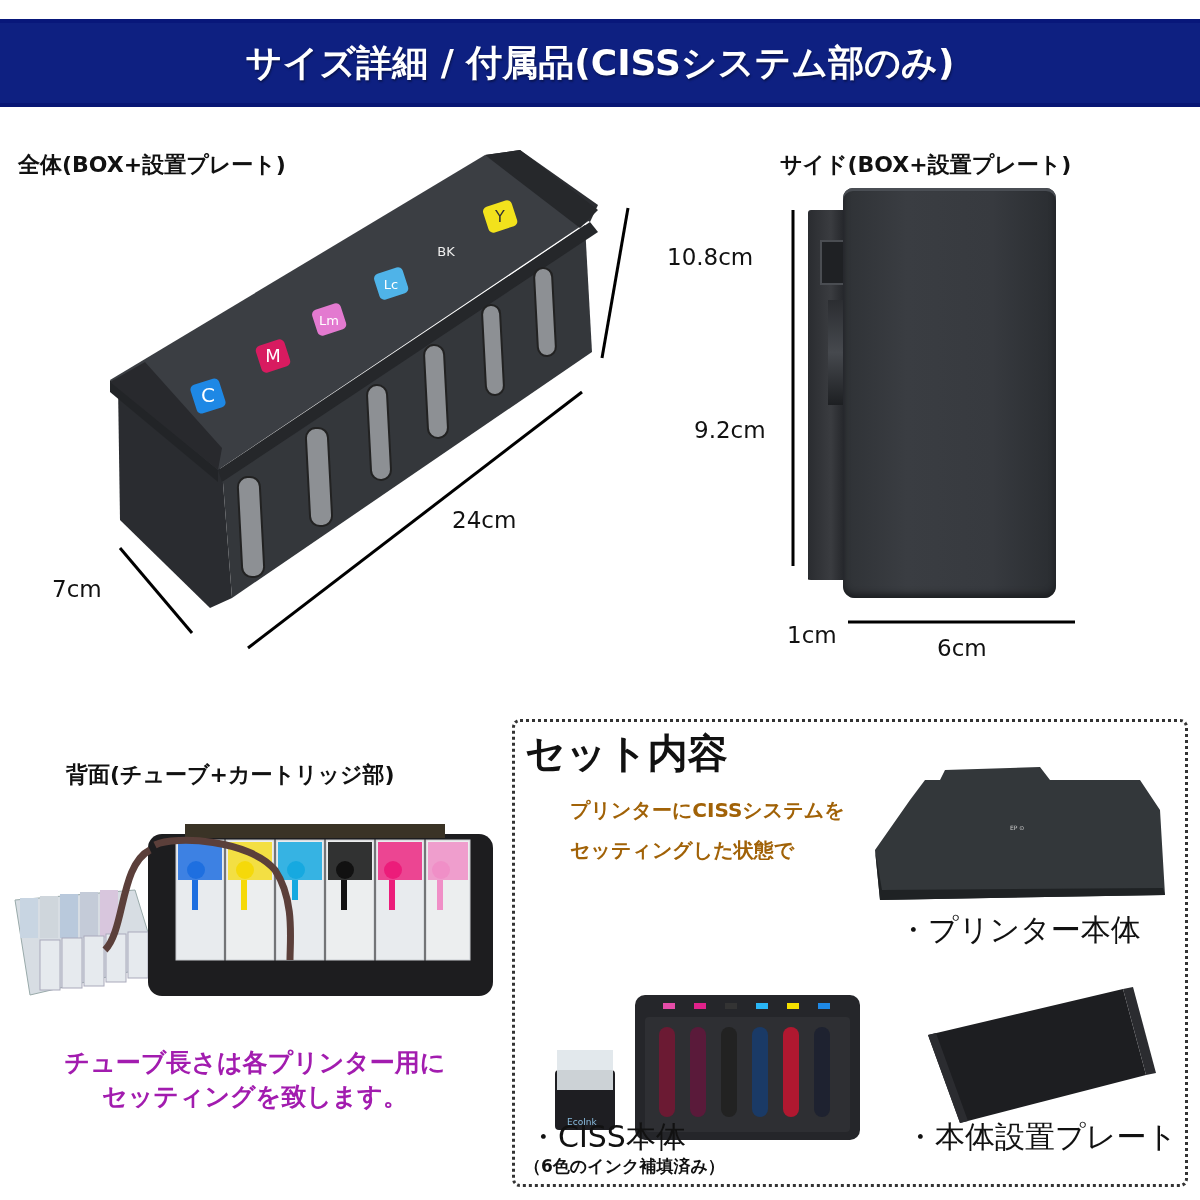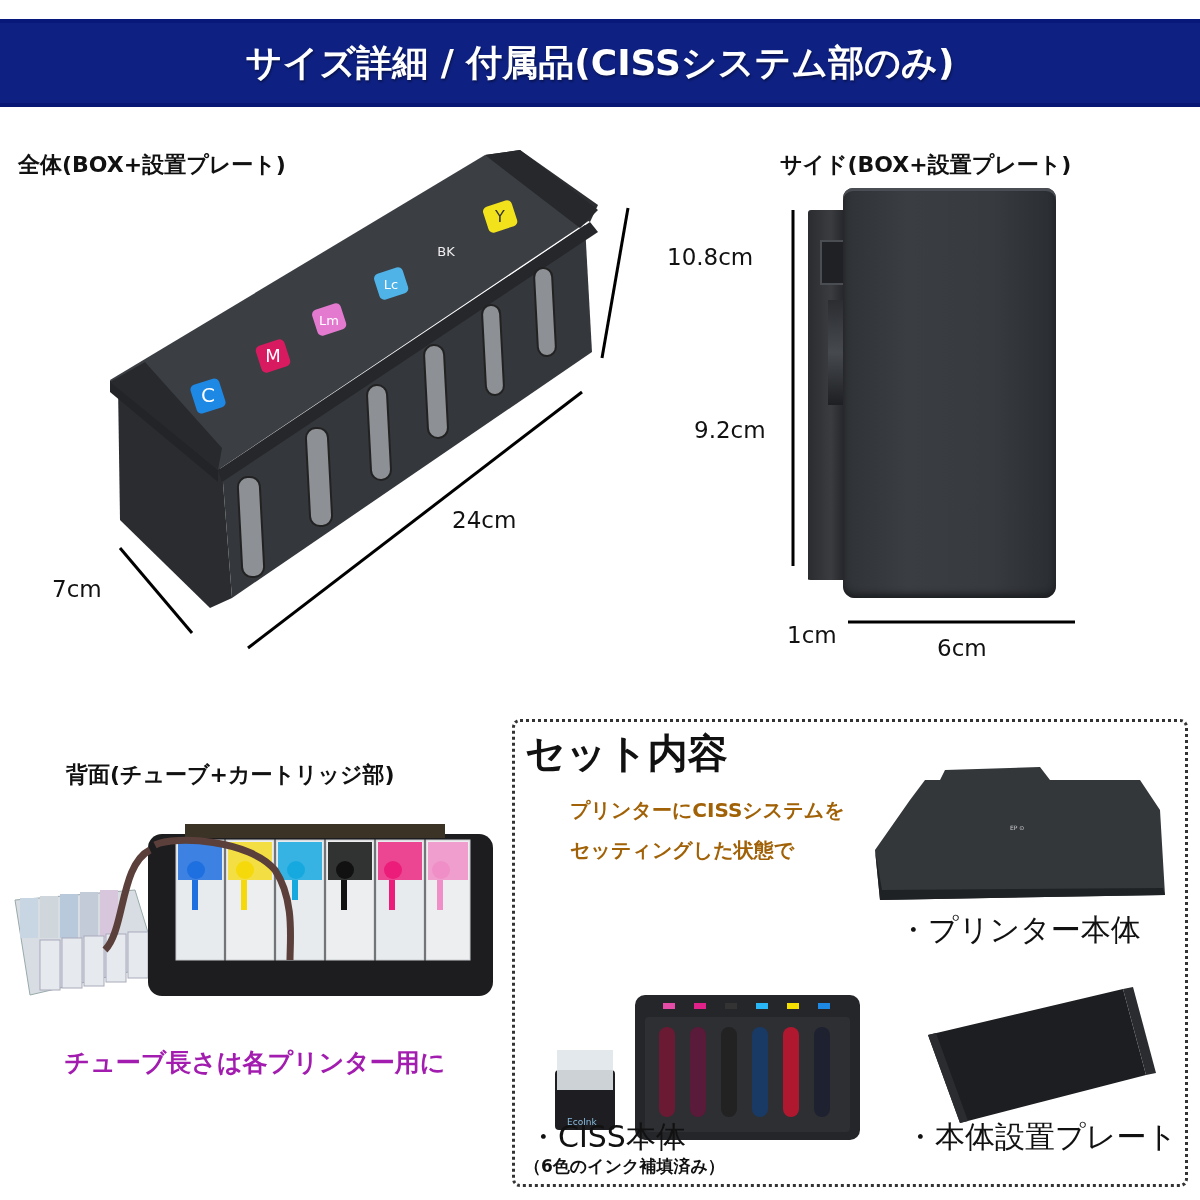--- a/index.html
+++ b/index.html
@@ -184,20 +184,21 @@
       <rect x="389" y="70" width="6" height="30" fill="#ec1c7a"></rect>
     <circle cx="441" cy="60" r="9" fill="#f08fc7"></circle>
       <rect x="437" y="70" width="6" height="30" fill="#f08fc7"></rect>
   </g>
 
   <path d="M150,40 C120,55 125,120 105,140 M155,35 C175,25 250,30 275,60 C295,90 290,130 290,150" stroke="#5b3f3a" stroke-width="7" fill="none"></path>
 </svg>
 
 <div class="back-note">
   <div>チューブ長さは各プリンター用に</div>
+  <div>セッティングを致します。</div>
 </div>
 
 <div class="set-box"></div>
 <div class="set-title">セット内容</div>
 <div class="set-desc">
   <div>プリンターにCISSシステムを</div>
   <div>セッティングした状態で</div>
 </div>
 
 <svg class="printer-shape" width="310" height="160" viewBox="0 0 310 160">

